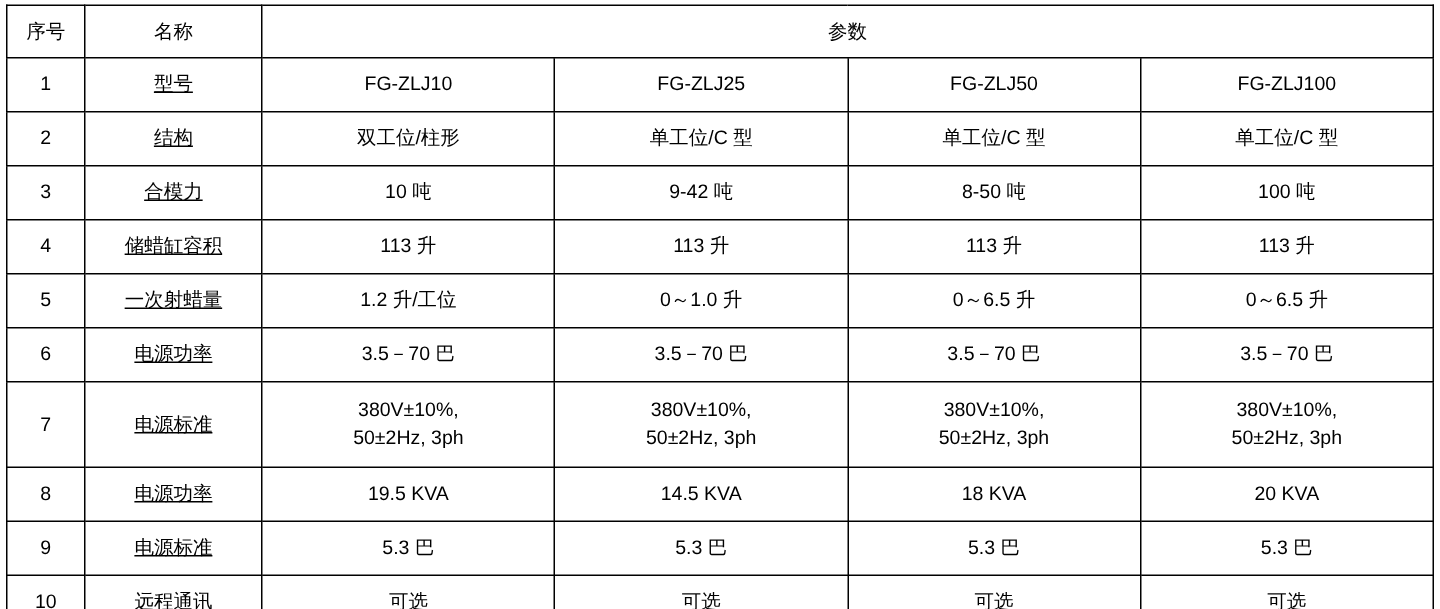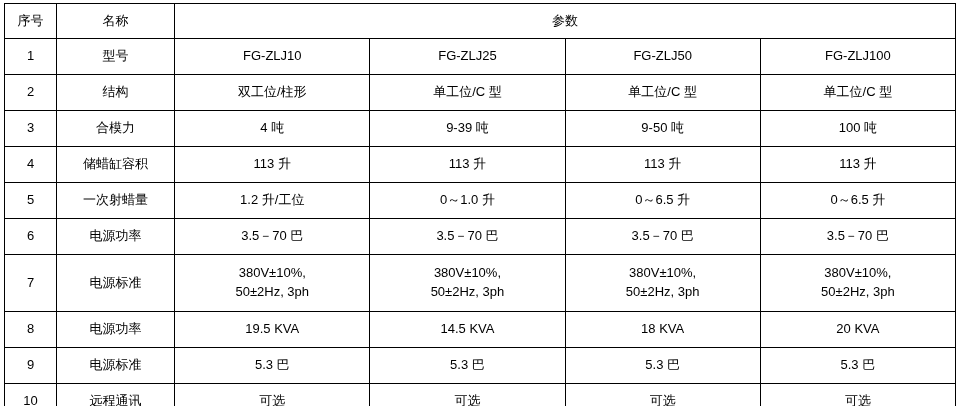--- a/index.html
+++ b/index.html
@@ -32,21 +32,21 @@
     line-height: 1.45;
     padding: 2px 3px;
     white-space: pre-line;
   }
   .col-no    { width: 52px; }
   .col-name  { width: 118px; }
   .col-val   { width: 195px; }
   .hdr-row td { height: 30px; font-size: 13.5px; }
   .r-short td { height: 31px; }
   .r-power td { height: 52px; }
-  .name-cell { text-align: center; }
+  .name-cell { text-align: center; text-decoration: underline; }
 </style>
 </head>
 <body>
 
 <div class="sheet">
   <table class="spec">
     <colgroup>
       <col class="col-no">
       <col class="col-name">
       <col class="col-val">
@@ -75,23 +75,23 @@
         <td class="name-cell">结构</td>
         <td>双工位/柱形</td>
         <td>单工位/C 型</td>
         <td>单工位/C 型</td>
         <td>单工位/C 型</td>
       </tr>
 
       <tr class="r-short">
         <td>3</td>
         <td class="name-cell">合模力</td>
-        <td>4 吨</td>
-        <td>9-39 吨</td>
-        <td>9-50 吨</td>
+        <td>10 吨</td>
+        <td>9-42 吨</td>
+        <td>8-50 吨</td>
         <td>100 吨</td>
       </tr>
 
       <tr class="r-short">
         <td>4</td>
         <td class="name-cell">储蜡缸容积</td>
         <td>113 升</td>
         <td>113 升</td>
         <td>113 升</td>
         <td>113 升</td>

